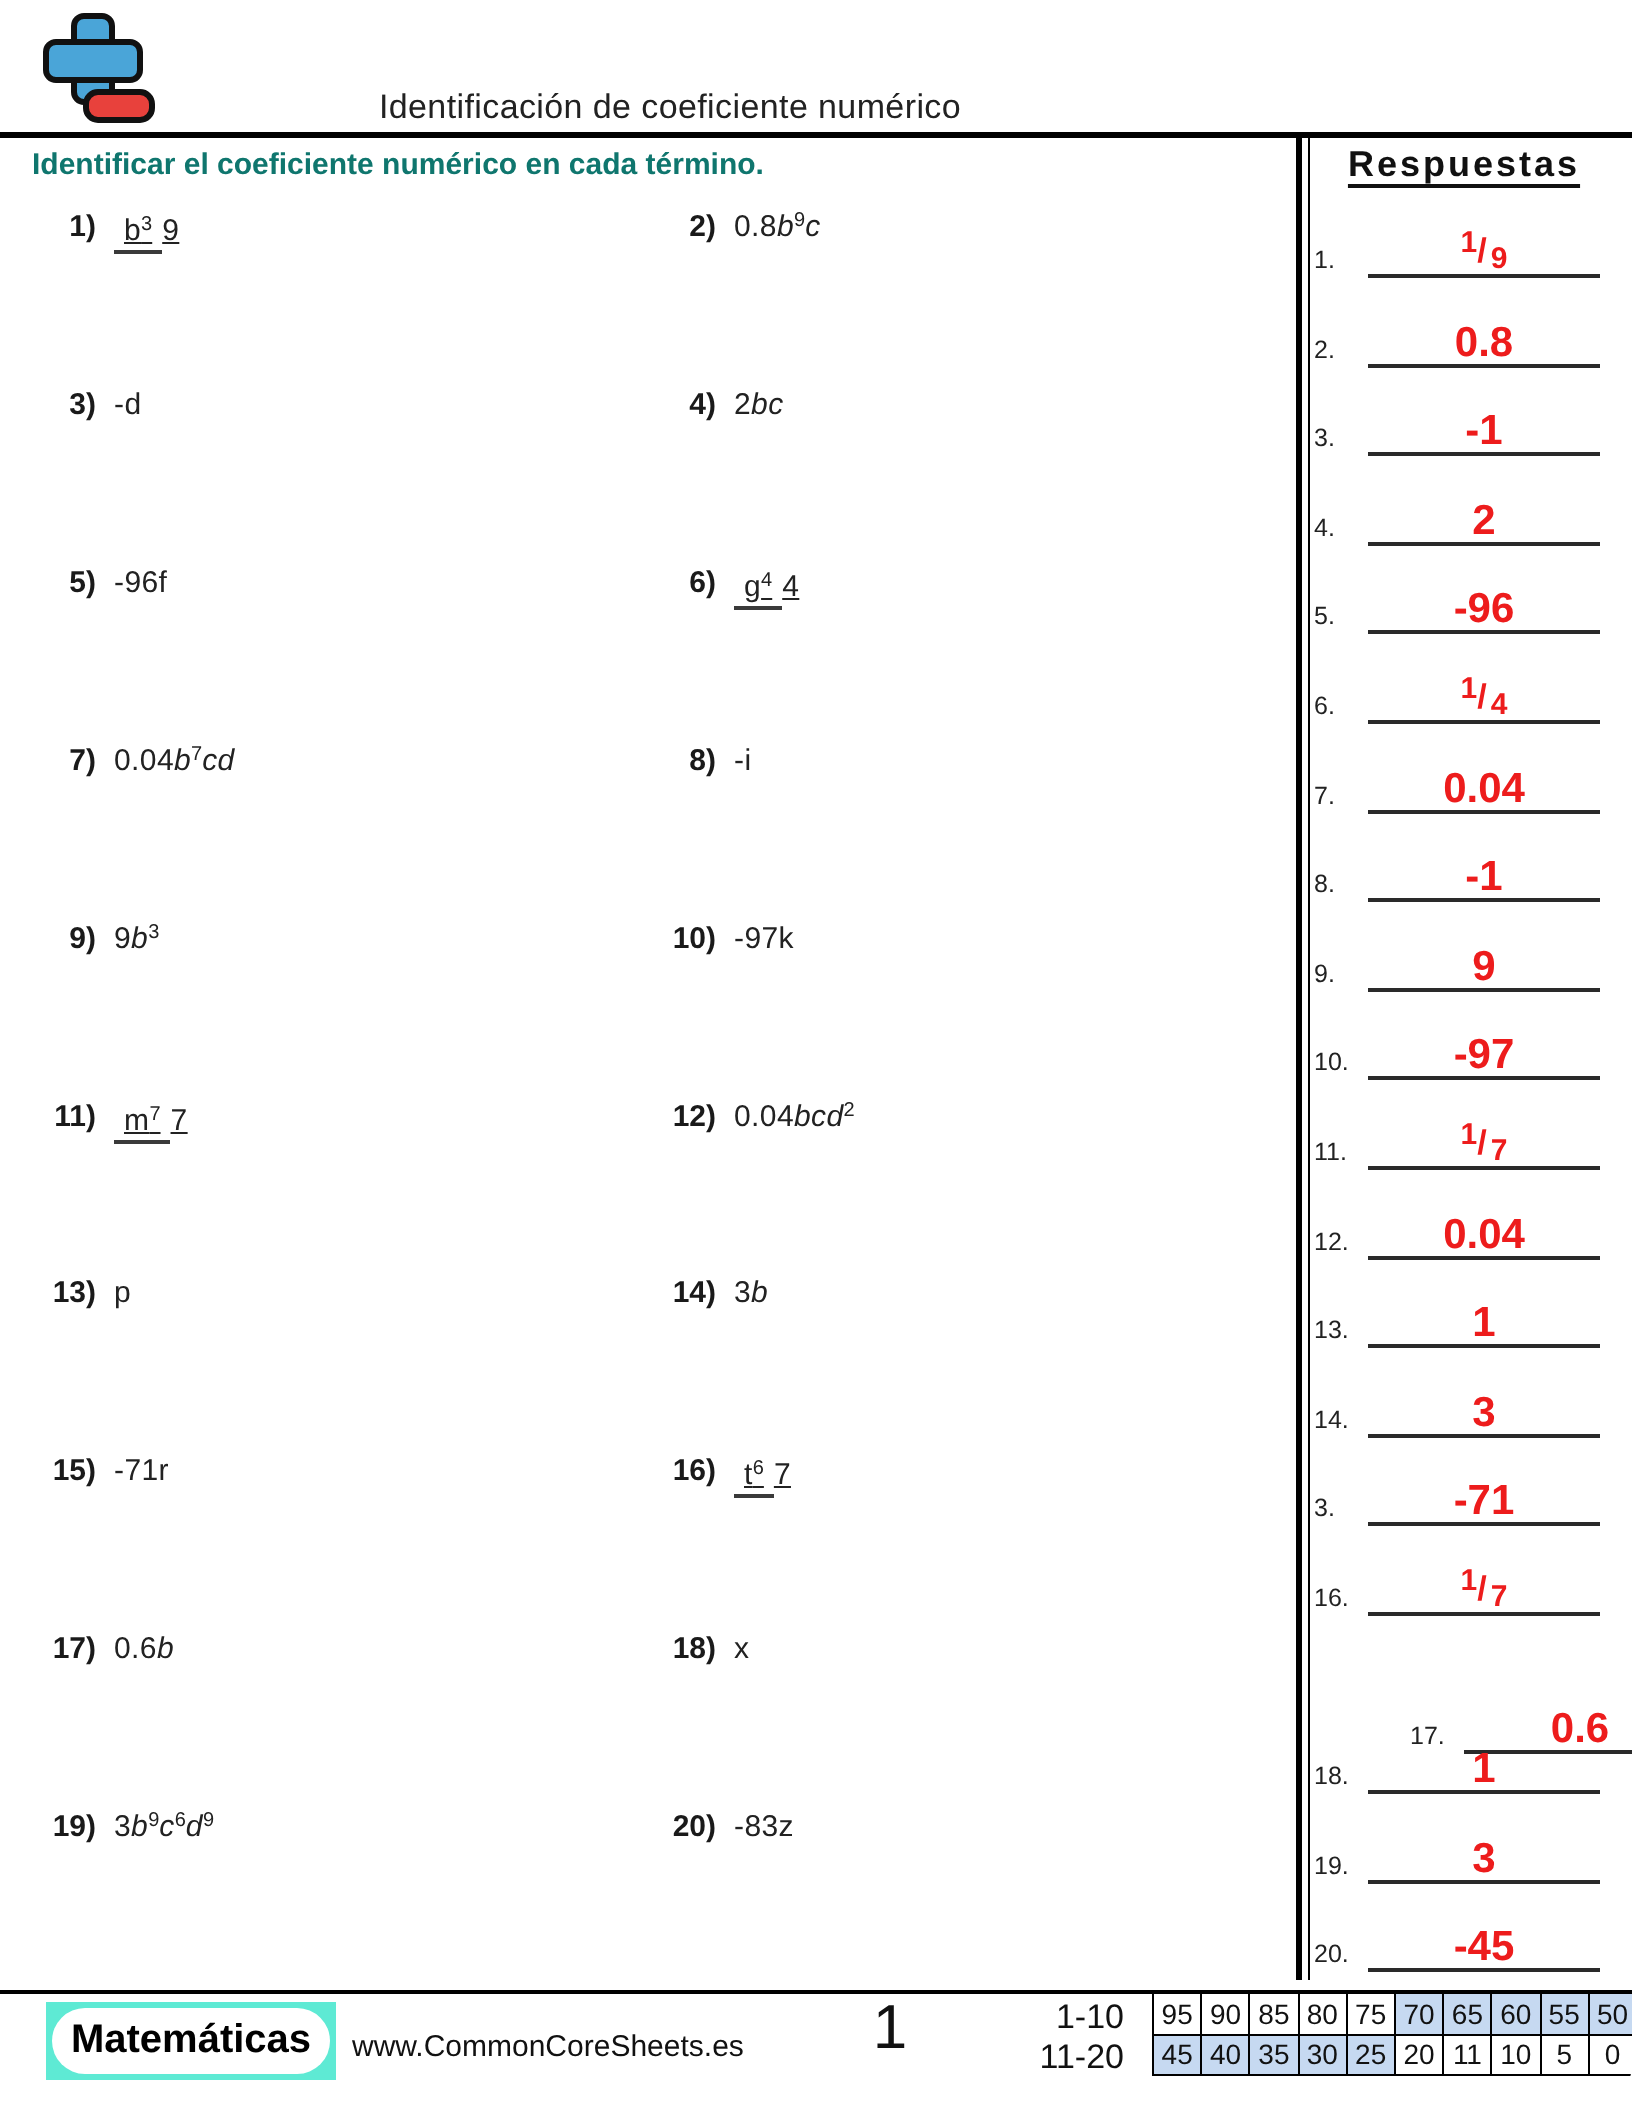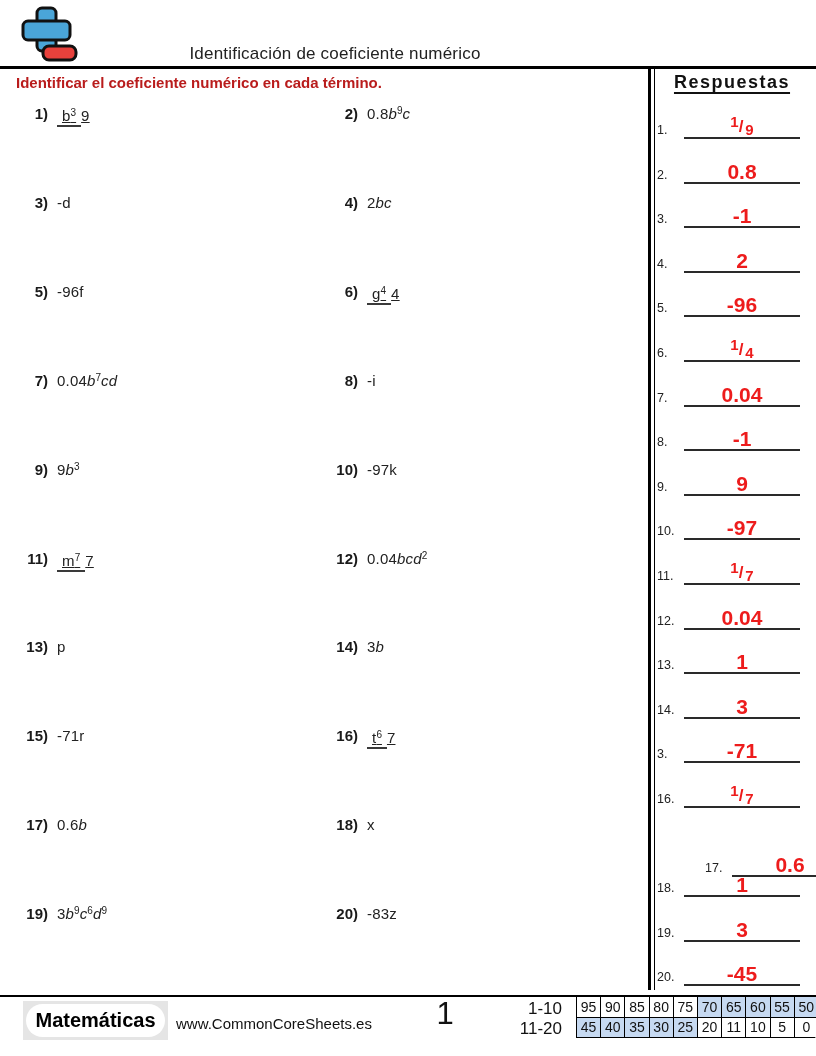--- a/index.html
+++ b/index.html
@@ -5,21 +5,21 @@
   html,body{margin:0;padding:0;background:#fff;}
   .page{position:relative;width:816px;height:1056px;background:#fff;overflow:hidden;
         font-family:"Liberation Sans", sans-serif;color:#1a1a1a;border-radius:24px;}
   
   .logo{position:absolute;left:16px;top:5px;width:64px;height:62px;}
   .header-line{position:absolute;left:0;top:66px;width:816px;height:3px;background:#000;}
   .title{position:absolute;left:100px;top:44px;width:470px;text-align:center;
          font-size:17px;letter-spacing:.2px;color:#222;}
   .name-wrap{position:absolute;top:46px;right:16px;font-size:15px;white-space:nowrap;}
   .name-value{color:var(--red);font-weight:bold;margin-left:6px;}
-  .instructions{position:absolute;left:16px;top:74px;font-size:15px;font-weight:bold;color:#b91c1c;}
+  .instructions{position:absolute;left:16px;top:74px;font-size:15px;font-weight:bold;color:#0f766e;}
   
   .vline-a{position:absolute;left:648px;top:66px;height:924px;width:0;border-left:3px solid #000;}
   .vline-b{position:absolute;left:654px;top:66px;height:924px;width:0;border-left:1.5px solid #000;}
   .answers-title{position:absolute;left:656px;top:72px;width:152px;text-align:center;
                  font-size:18px;font-weight:bold;letter-spacing:1.5px;color:#111;
                  text-decoration:underline;text-underline-offset:4px;text-decoration-thickness:2px;}
   .answer-row{position:absolute;left:650px;width:160px;height:30px;}
   .answer-num{position:absolute;left:7px;bottom:2px;font-size:12.5px;color:#222;}
   .answer-line{position:absolute;left:34px;right:10px;bottom:0;border-bottom:2px solid #2a2a2a;}
   .answer-value{position:absolute;left:34px;right:10px;bottom:2px;text-align:center;
@@ -31,21 +31,21 @@
   .problem{position:absolute;display:flex;align-items:flex-start;font-size:15px;}
   .p-num{width:40px;text-align:right;font-weight:bold;margin-right:9px;flex:none;line-height:1.25;}
   .p-term{line-height:1.25;letter-spacing:.2px;color:#222;}
   .it{font-style:italic;}
   .sup{font-size:10px;position:relative;top:-5px;letter-spacing:0;}
   .frac{display:inline-block;text-align:center;vertical-align:top;text-decoration:underline;}
   .frac-num{padding:0 5px 1px 5px;border-bottom:2px solid #3a3a3a;line-height:1.15;}
   .frac-den{line-height:1.45;}
   
   .footer-line{position:absolute;left:0;top:995px;width:816px;height:2px;background:#000;}
-  .badge-rect{position:absolute;left:23px;top:1001px;width:145px;height:39px;background:#e5e5e5;}
+  .badge-rect{position:absolute;left:23px;top:1001px;width:145px;height:39px;background:#5eead4;}
   .badge-pill{position:absolute;left:3px;top:3px;right:3px;bottom:3px;background:#fff;
               border-radius:17px;display:flex;align-items:center;justify-content:center;
               font-size:20px;font-weight:bold;color:#000;}
   .website{position:absolute;left:176px;top:1015px;font-size:15px;color:#111;}
   .page-number{position:absolute;left:420px;top:996px;width:50px;text-align:center;
                font-size:31px;color:#111;}
   .score-label{position:absolute;width:46px;text-align:right;font-size:17px;color:#111;}
   .score-grid{position:absolute;left:576px;top:996px;border-top:1.5px solid #000;border-left:1.5px solid #000;}
   .score-row{display:flex;}
   .score-cell{width:23.2px;height:19.5px;border-right:1.5px solid #000;border-bottom:1.5px solid #000;

